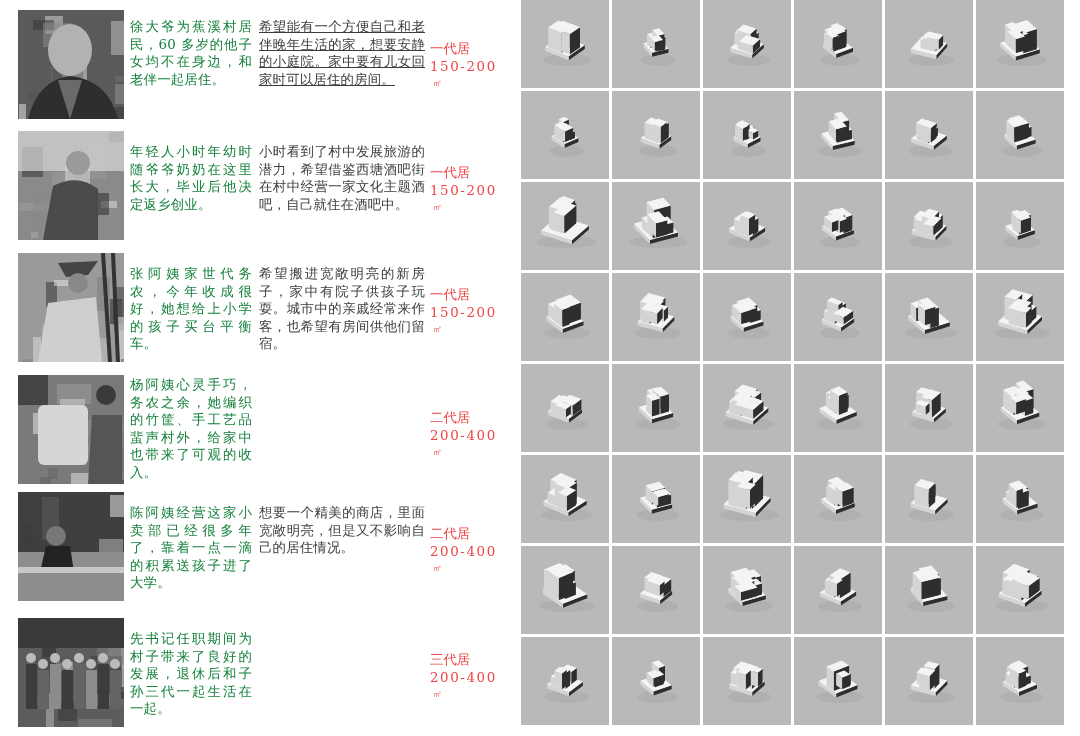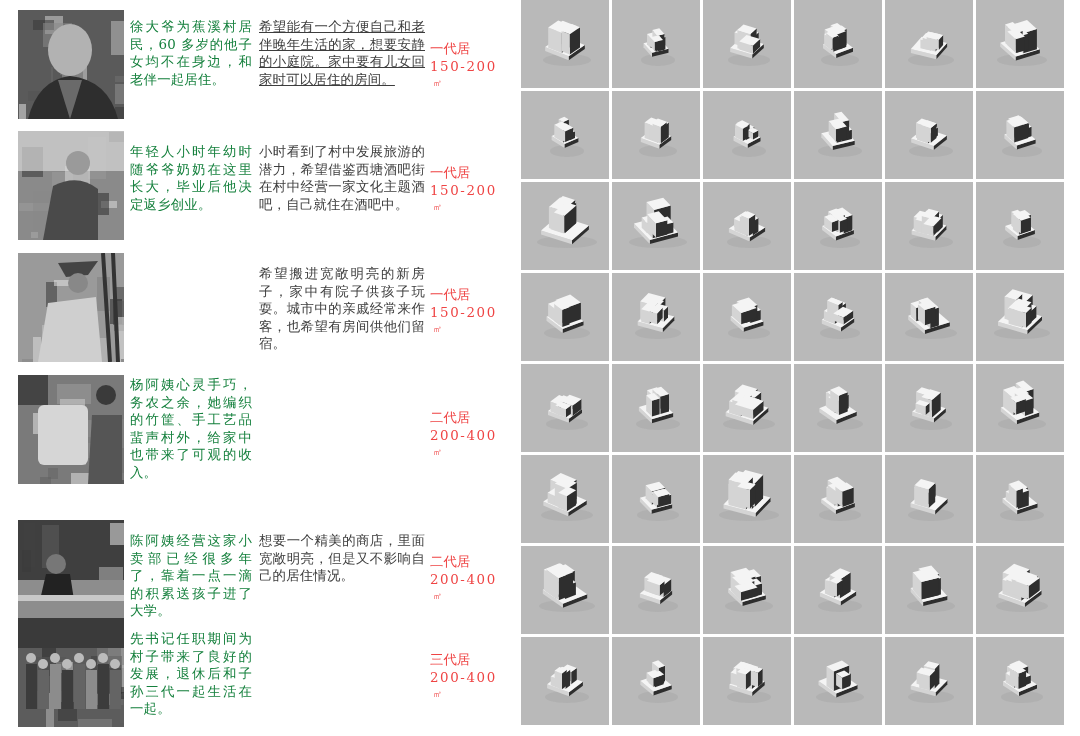--- a/index.html
+++ b/index.html
@@ -106,20 +106,21 @@
           <rect x="99" y="64" width="9" height="45" fill="rgb(227,227,227)" opacity="0.55"></rect>
           <rect x="4" y="106" width="11" height="14" fill="rgb(133,133,133)" opacity="0.55"></rect>
           <rect x="103" y="106" width="20" height="21" fill="rgb(101,101,101)" opacity="0.55"></rect>
           <rect x="82" y="85" width="10" height="34" fill="rgb(194,194,194)" opacity="0.55"></rect>
           <path d="M40 10 L80 8 L70 22 L48 24 Z" fill="#444"></path>
           <circle cx="60" cy="30" r="10" fill="#888"></circle>
           <path d="M20 109 L30 50 L78 44 L84 109 Z" fill="#cfcfcf"></path>
           <path d="M85 0 L92 109 M95 0 L100 109" stroke="#333" stroke-width="4"></path>
         </svg>
       </div>
+    <div class="desc" style="top: 12px;">张阿姨家世代务农，今年收成很好，她想给上小学的孩子买台平衡车。</div>
     <div class="wish" style="top: 12px;">希望搬进宽敞明亮的新房子，家中有院子供孩子玩耍。城市中的亲戚经常来作客，也希望有房间供他们留宿。</div>
     <div class="type" style="top: 33px;">
       <div class="lbl">一代居</div>
       <div class="area">150-200</div>
       <div class="unit">㎡</div>
     </div>
   </div>
     <div class="row" style="top: 375px;">
     <div class="photo">
         <svg viewBox="0 0 106 109" xmlns="http://www.w3.org/2000/svg">
@@ -144,21 +145,21 @@
           <rect x="0" y="0" width="30" height="30" fill="#444"></rect>
         </svg>
       </div>
     <div class="desc" style="top: 1px;">杨阿姨心灵手巧，务农之余，她编织的竹筐、手工艺品蜚声村外，给家中也带来了可观的收入。</div>
     <div class="type" style="top: 34px;">
       <div class="lbl">二代居</div>
       <div class="area">200-400</div>
       <div class="unit">㎡</div>
     </div>
   </div>
-    <div class="row" style="top: 520px;">
+    <div class="row" style="top: 492px;">
     <div class="photo">
         <svg viewBox="0 0 106 109" xmlns="http://www.w3.org/2000/svg">
           <rect width="106" height="109" fill="#3f3f3f"></rect>
           <rect x="96" y="60" width="35" height="17" fill="rgb(77,77,77)" opacity="0.55"></rect>
           <rect x="56" y="61" width="8" height="19" fill="rgb(123,123,123)" opacity="0.55"></rect>
           <rect x="91" y="81" width="26" height="16" fill="rgb(81,81,81)" opacity="0.55"></rect>
           <rect x="29" y="67" width="11" height="26" fill="rgb(81,81,81)" opacity="0.55"></rect>
           <rect x="0" y="84" width="7" height="12" fill="rgb(116,116,116)" opacity="0.55"></rect>
           <rect x="94" y="108" width="7" height="23" fill="rgb(129,129,129)" opacity="0.55"></rect>
           <rect x="92" y="3" width="22" height="22" fill="rgb(227,227,227)" opacity="0.55"></rect>

